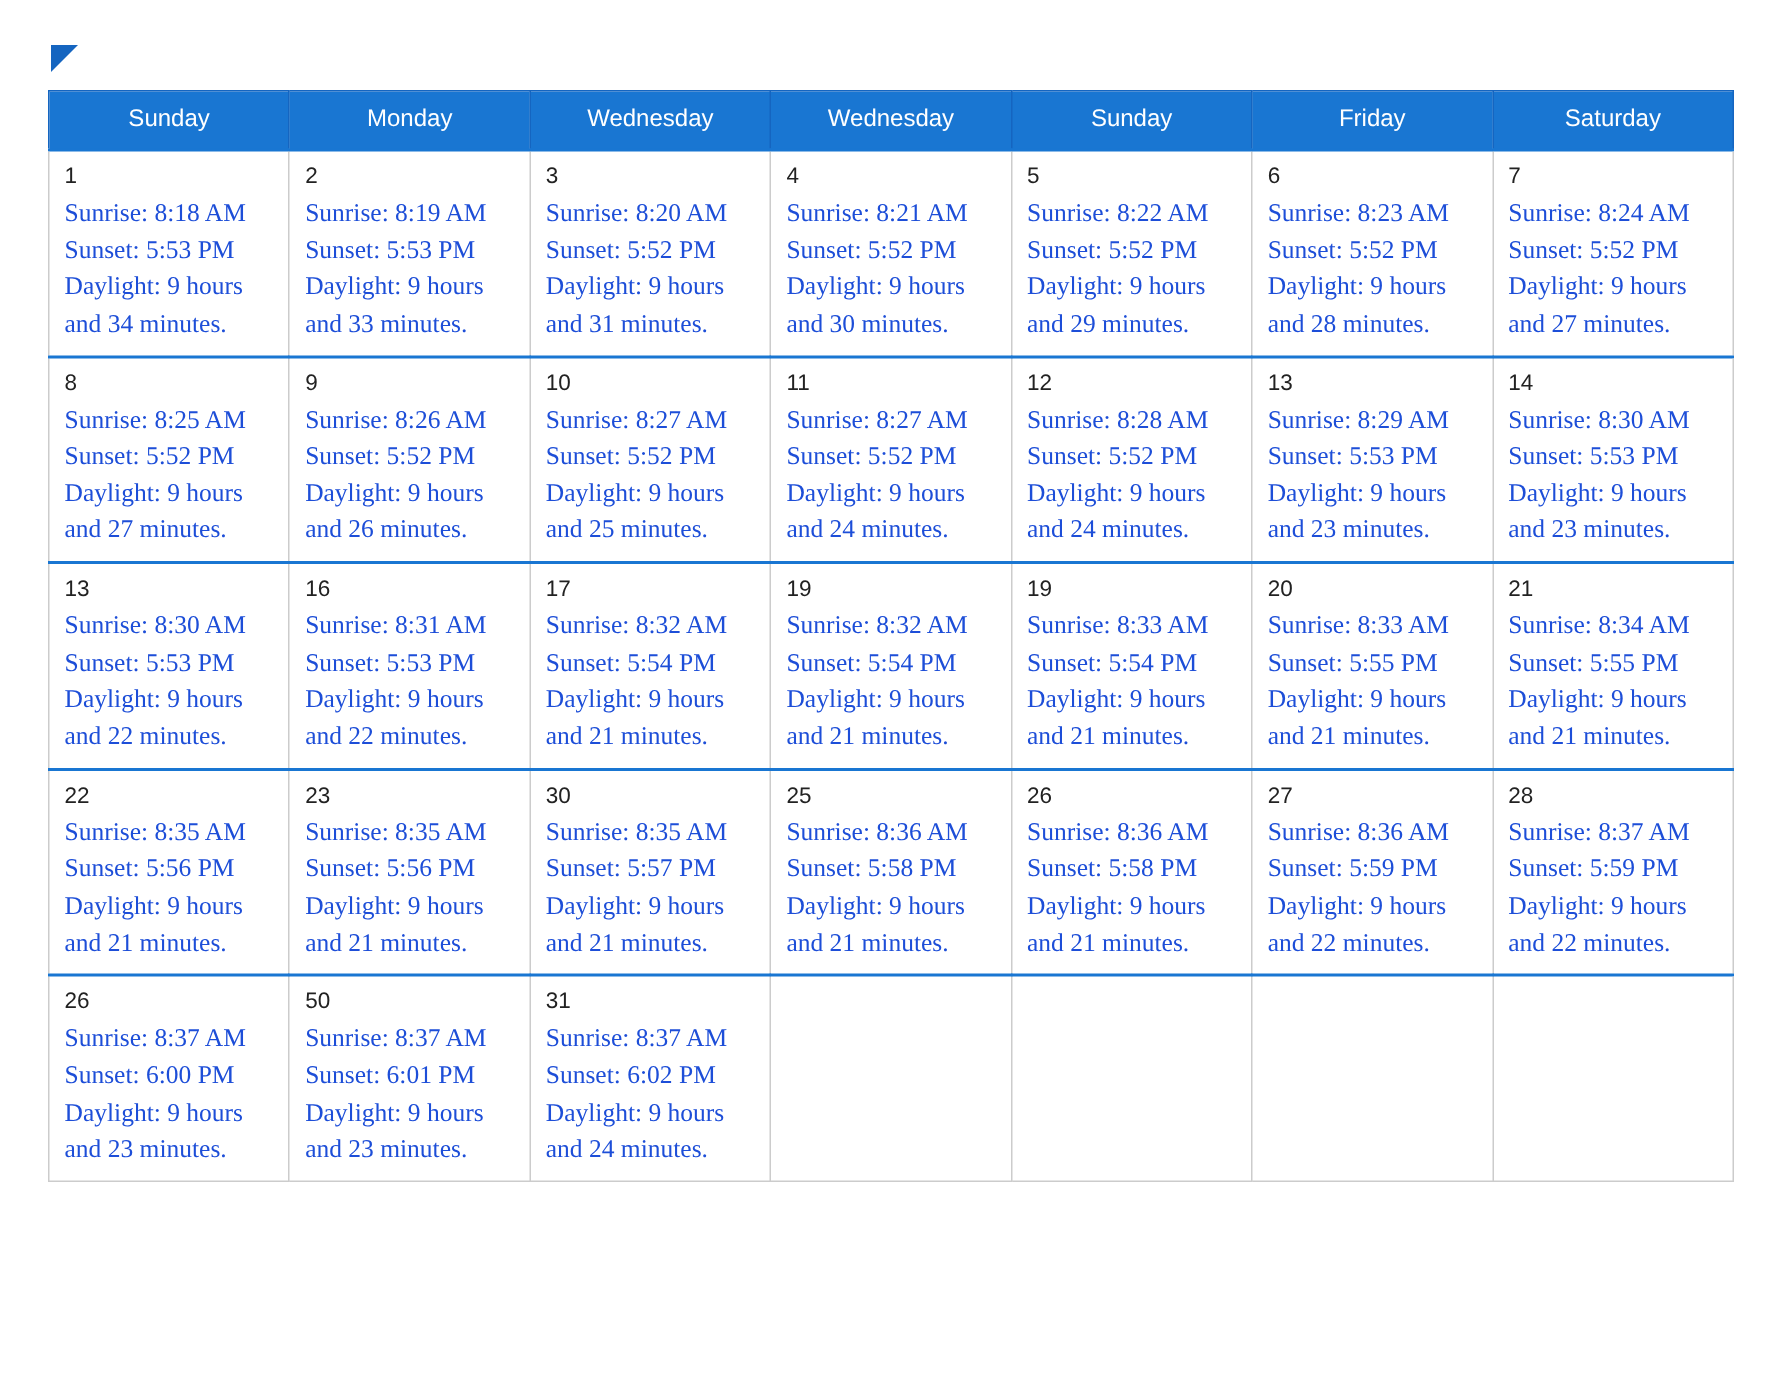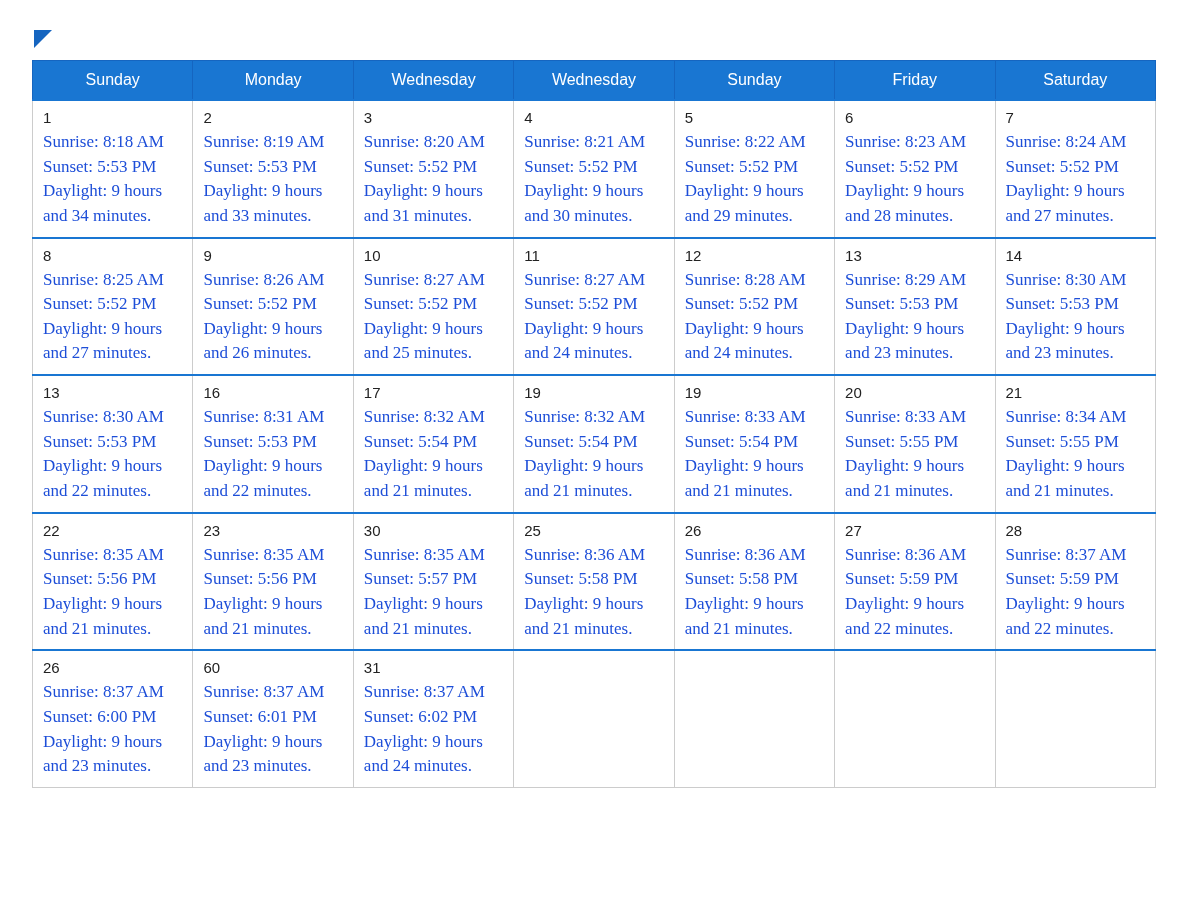--- a/index.html
+++ b/index.html
@@ -260,21 +260,21 @@
           <span class="day-number">28</span>
 <div class="day-info">Sunrise: 8:37 AM<br>Sunset: 5:59 PM<br>Daylight: 9 hours and 22 minutes.</div>
         </td>
       </tr>
       <tr>
         <td>
           <span class="day-number">26</span>
 <div class="day-info">Sunrise: 8:37 AM<br>Sunset: 6:00 PM<br>Daylight: 9 hours and 23 minutes.</div>
         </td>
         <td>
-          <span class="day-number">60</span>
+          <span class="day-number">50</span>
 <div class="day-info">Sunrise: 8:37 AM<br>Sunset: 6:01 PM<br>Daylight: 9 hours and 23 minutes.</div>
         </td>
         <td>
           <span class="day-number">31</span>
 <div class="day-info">Sunrise: 8:37 AM<br>Sunset: 6:02 PM<br>Daylight: 9 hours and 24 minutes.</div>
         </td>
         <td class="empty-cell"></td>
         <td class="empty-cell"></td>
         <td class="empty-cell"></td>
         <td class="empty-cell"></td>

